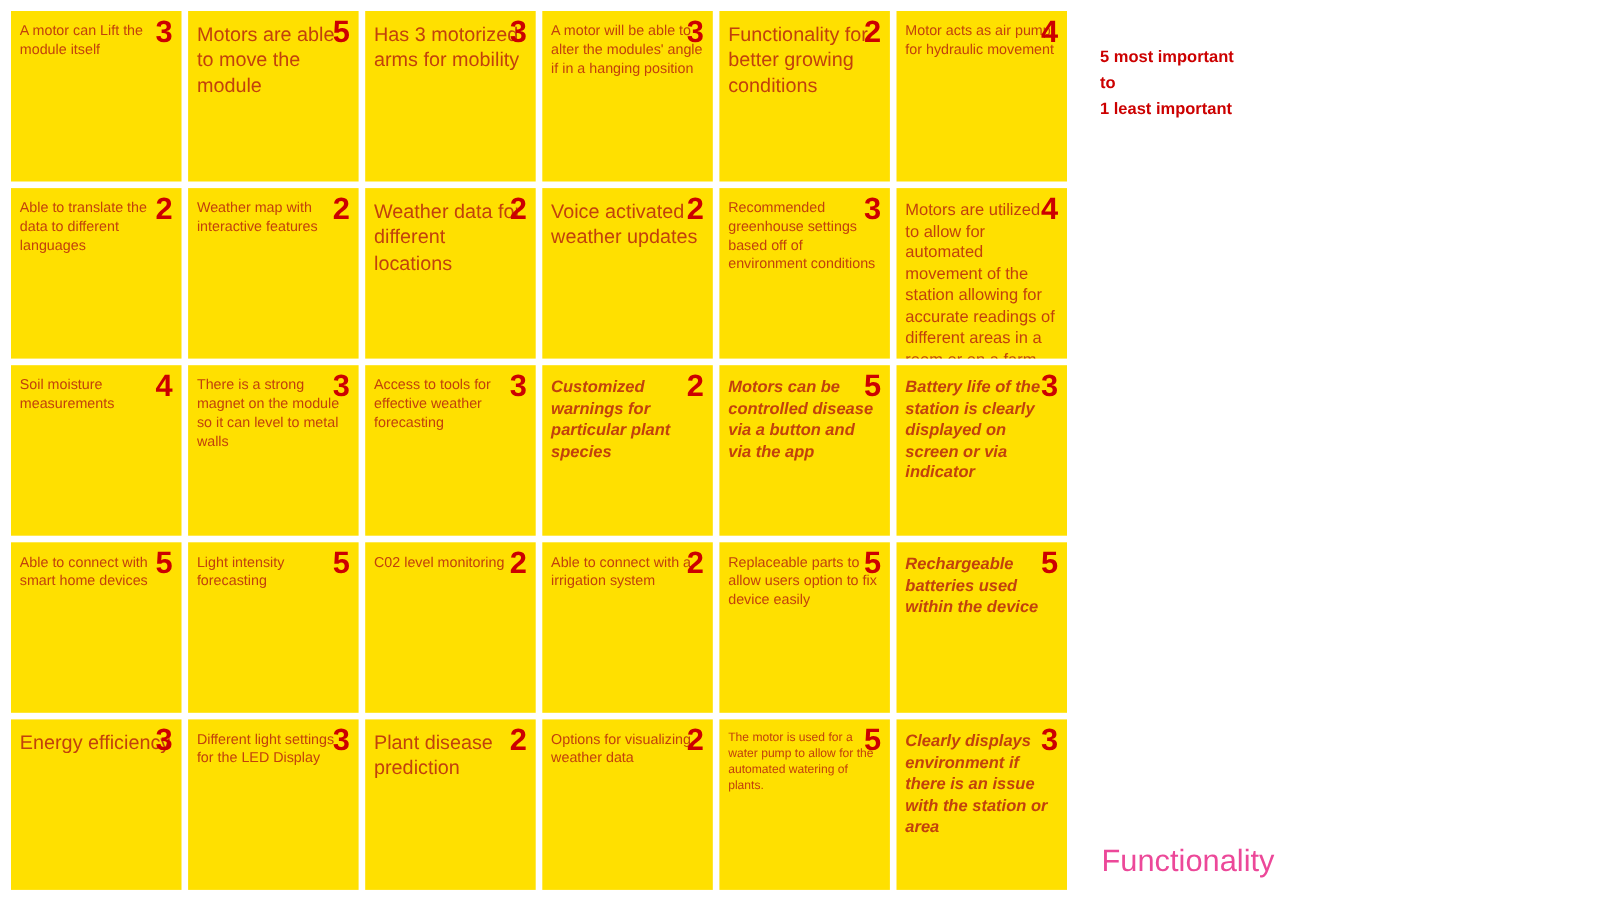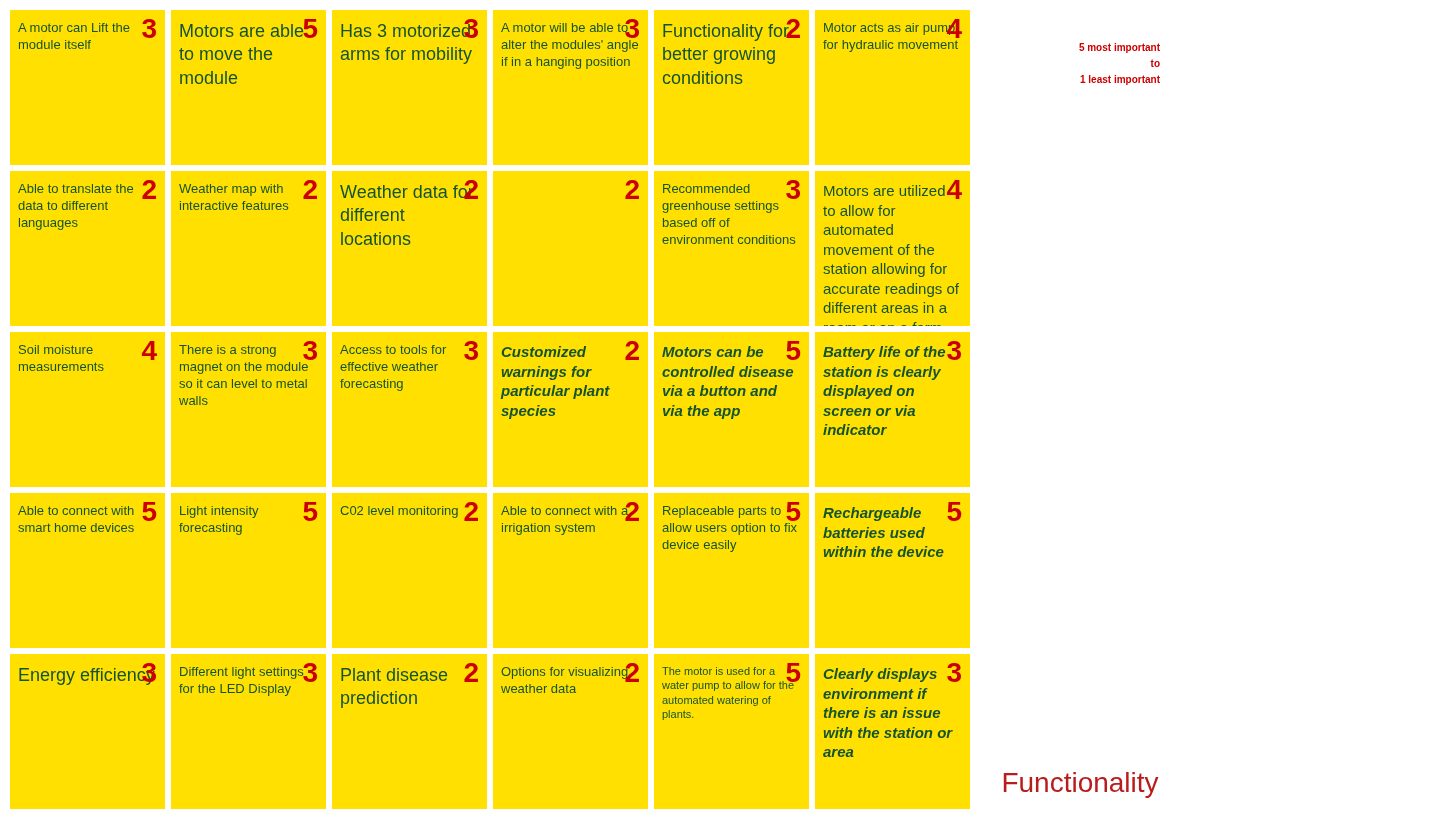--- a/index.html
+++ b/index.html
@@ -29,21 +29,21 @@
     .card-number {
       color: #cc0000;
       font-size: 28px;
       font-weight: bold;
       line-height: 1;
       position: absolute;
       top: 5px;
       right: 8px;
     }
     .card-text {
-      color: #14532d;
+      color: #c2410c;
       font-size: 13px;
       font-weight: normal;
       line-height: 1.3;
       margin-top: 2px;
     }
     .card-text.bold {
       font-weight: bold;
       font-size: 15px;
       font-style: italic;
     }
@@ -52,29 +52,29 @@
       font-size: 18px;
     }
     .sidebar {
       display: flex;
       flex-direction: column;
       justify-content: space-between;
       padding: 10px 20px;
       min-width: 200px;
     }
     .legend {
-      text-align: right;
+      text-align: left;
       color: #cc0000;
-      font-size: 10px;
+      font-size: 15px;
       font-weight: bold;
       line-height: 1.6;
       margin-top: 20px;
     }
     .functionality-label {
-      color: #b91c1c;
+      color: #ec4899;
       font-size: 28px;
       font-weight: normal;
       text-align: center;
       margin-top: auto;
     }
   </style>
 </head>
 <body>
 
 <div class="main-layout">
@@ -112,20 +112,21 @@
     <div class="card">
       <span class="card-number">2</span>
       <span class="card-text">Weather map with interactive features</span>
     </div>
     <div class="card">
       <span class="card-number">2</span>
       <span class="card-text large">Weather data for different locations</span>
     </div>
     <div class="card">
       <span class="card-number">2</span>
+      <span class="card-text large">Voice activated weather updates</span>
     </div>
     <div class="card">
       <span class="card-number">3</span>
       <span class="card-text">Recommended greenhouse settings based off of environment conditions</span>
     </div>
     <div class="card">
       <span class="card-number">4</span>
       <span class="card-text" style="font-size:15px;">Motors are utilized to allow for automated movement of the station allowing for accurate readings of different areas in a room or on a farm</span>
     </div>
 

